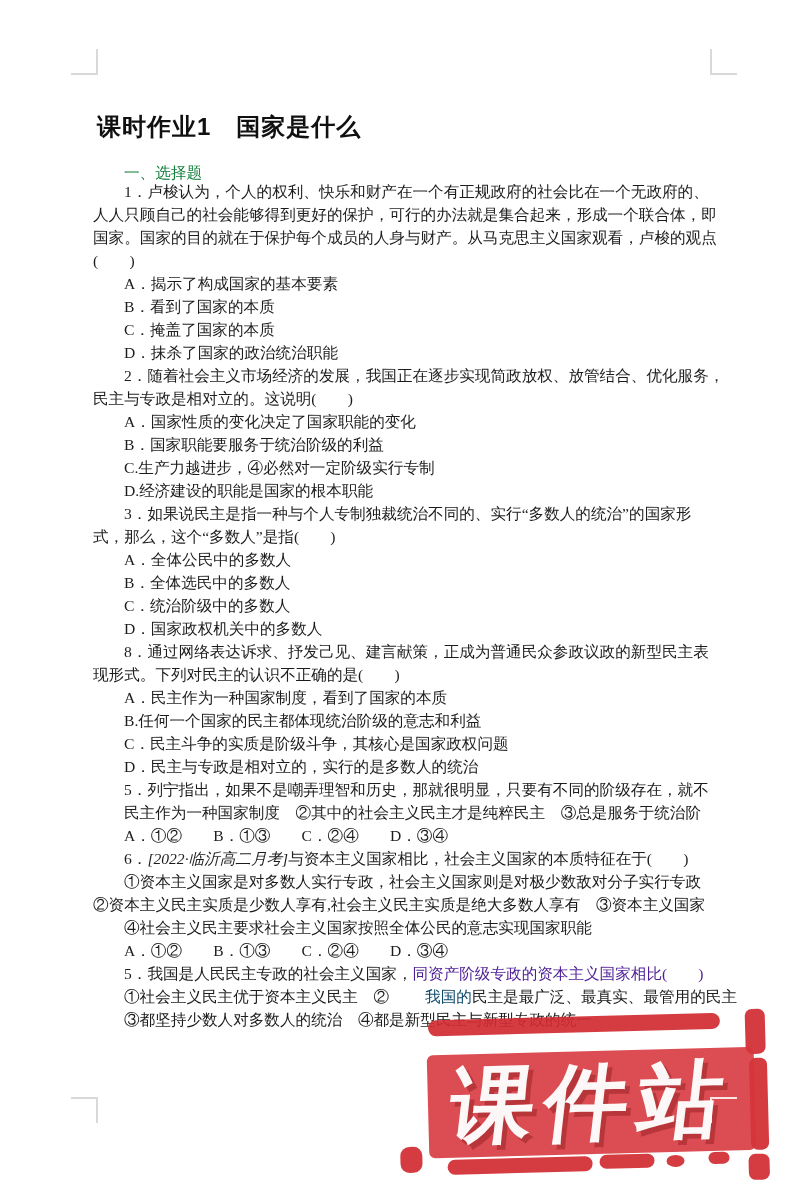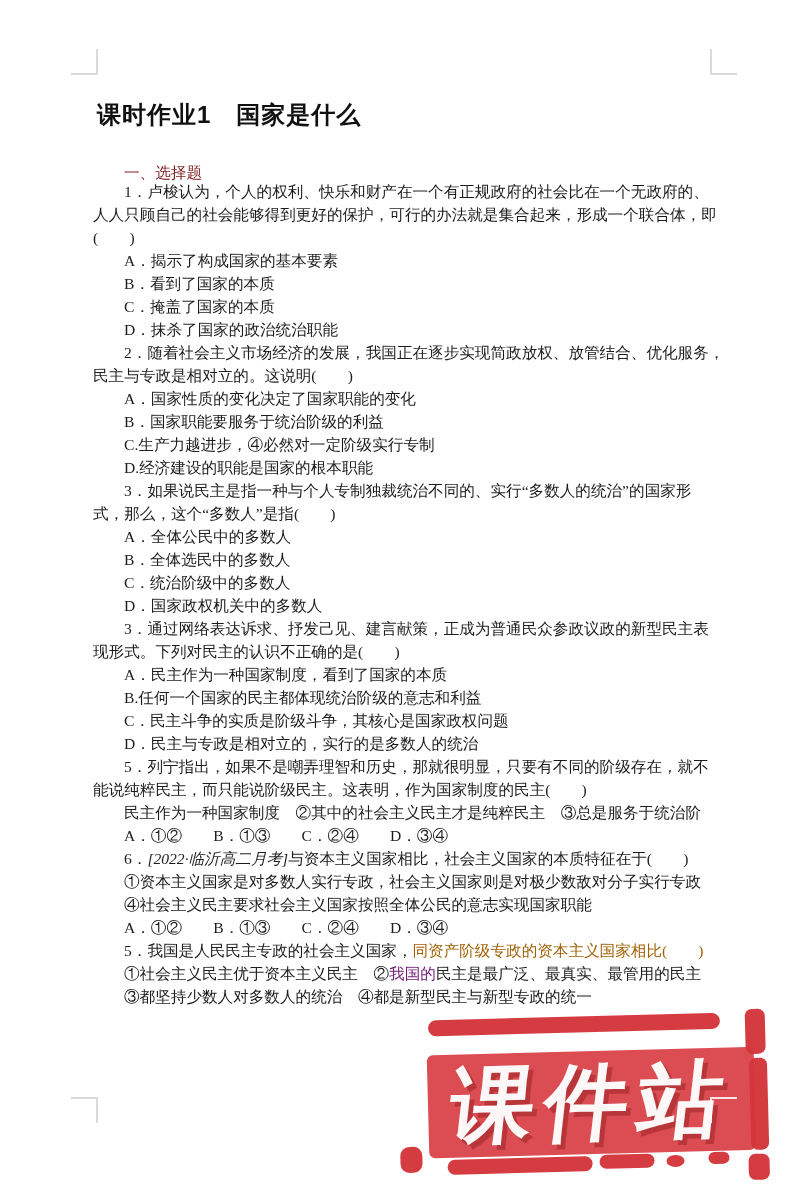--- a/index.html
+++ b/index.html
@@ -10,35 +10,35 @@
     color:#1c1c1c;
   }
   
   .mark{position:absolute;width:25px;height:24px;}
   .mark.tl{left:71px;top:49px;border-right:2px solid #d9d9d9;border-bottom:2px solid #d9d9d9;}
   .mark.tr{left:710px;top:49px;border-left:2px solid #d9d9d9;border-bottom:2px solid #d9d9d9;}
   .mark.bl{left:71px;top:1097px;border-right:2px solid #d9d9d9;border-top:2px solid #d9d9d9;}
   .mark.br{left:710px;top:1097px;border-left:2px solid rgba(255,255,255,.85);border-top:2px solid rgba(255,255,255,.85);z-index:30;}
 
   .page-title{
-    position:absolute;left:97px;top:99px;
+    position:absolute;left:97px;top:111px;
     font-family:"Liberation Sans","DejaVu Sans",sans-serif;
     font-weight:bold;font-size:24px;letter-spacing:1px;color:#101010;
     white-space:pre;
   }
   .section-heading{
     position:absolute;left:124px;top:161px;
-    font-size:15.6px;line-height:23px;white-space:pre;color:#7f1d1d;
+    font-size:15.6px;line-height:23px;white-space:pre;color:#15803d;
   }
   .lines{position:absolute;left:93px;top:180px;z-index:5;}
   .line{height:23px;line-height:23px;font-size:15.6px;white-space:pre;}
   .line.ind{padding-left:31px;}
   .kai{font-style:italic;}
-  .tint{color:#a16207;}
-  .tintd{color:#701a75;}
+  .tint{color:#4c1d95;}
+  .tintd{color:#0c4a6e;margin-left:36px;}
 
   
   .stamp{position:absolute;left:395px;top:1006px;width:402px;height:194px;
     transform:rotate(-1.5deg);z-index:20;}
   .stamp .block{position:absolute;left:33px;top:45px;width:327px;height:103px;
     background:rgba(214,52,58,.88);border-radius:6px;}
   .sdash{position:absolute;background:rgba(209,43,49,.92);border-radius:8px;}
   .sdash.top{left:35px;top:10px;width:292px;height:16px;}
   .sdash.trv{left:352px;top:7px;width:20px;height:45px;border-radius:7px;}
   .sdash.rv{left:355px;top:56px;width:18px;height:92px;border-radius:7px;}
@@ -65,49 +65,50 @@
 <div class="mark tr"></div>
 <div class="mark bl"></div>
 <div class="mark br"></div>
 
 <div class="page-title">课时作业1　国家是什么</div>
 <div class="section-heading">一、选择题</div>
 
 <div class="lines">
     <div class="line ind"><span>1．卢梭认为，个人的权利、快乐和财产在一个有正规政府的社会比在一个无政府的、</span></div>
     <div class="line"><span>人人只顾自己的社会能够得到更好的保护，可行的办法就是集合起来，形成一个联合体，即</span></div>
+    <div class="line"><span>国家。国家的目的就在于保护每个成员的人身与财产。从马克思主义国家观看，卢梭的观点</span></div>
     <div class="line"><span>(　　)</span></div>
     <div class="line ind"><span>A．揭示了构成国家的基本要素</span></div>
     <div class="line ind"><span>B．看到了国家的本质</span></div>
     <div class="line ind"><span>C．掩盖了国家的本质</span></div>
     <div class="line ind"><span>D．抹杀了国家的政治统治职能</span></div>
     <div class="line ind"><span>2．随着社会主义市场经济的发展，我国正在逐步实现简政放权、放管结合、优化服务，</span></div>
     <div class="line"><span>民主与专政是相对立的。这说明(　　)</span></div>
     <div class="line ind"><span>A．国家性质的变化决定了国家职能的变化</span></div>
     <div class="line ind"><span>B．国家职能要服务于统治阶级的利益</span></div>
     <div class="line ind"><span>C.生产力越进步，④必然对一定阶级实行专制</span></div>
     <div class="line ind"><span>D.经济建设的职能是国家的根本职能</span></div>
     <div class="line ind"><span>3．如果说民主是指一种与个人专制独裁统治不同的、实行“多数人的统治”的国家形</span></div>
     <div class="line"><span>式，那么，这个“多数人”是指(　　)</span></div>
     <div class="line ind"><span>A．全体公民中的多数人</span></div>
     <div class="line ind"><span>B．全体选民中的多数人</span></div>
     <div class="line ind"><span>C．统治阶级中的多数人</span></div>
     <div class="line ind"><span>D．国家政权机关中的多数人</span></div>
-    <div class="line ind"><span>3．通过网络表达诉求、抒发己见、建言献策，正成为普通民众参政议政的新型民主表</span></div>
+    <div class="line ind"><span>8．通过网络表达诉求、抒发己见、建言献策，正成为普通民众参政议政的新型民主表</span></div>
     <div class="line"><span>现形式。下列对民主的认识不正确的是(　　)</span></div>
     <div class="line ind"><span>A．民主作为一种国家制度，看到了国家的本质</span></div>
     <div class="line ind"><span>B.任何一个国家的民主都体现统治阶级的意志和利益</span></div>
     <div class="line ind"><span>C．民主斗争的实质是阶级斗争，其核心是国家政权问题</span></div>
     <div class="line ind"><span>D．民主与专政是相对立的，实行的是多数人的统治</span></div>
     <div class="line ind"><span>5．列宁指出，如果不是嘲弄理智和历史，那就很明显，只要有不同的阶级存在，就不</span></div>
-    <div class="line"><span>能说纯粹民主，而只能说阶级民主。这表明，作为国家制度的民主(　　)</span></div>
     <div class="line ind"><span>民主作为一种国家制度　②其中的社会主义民主才是纯粹民主　③总是服务于统治阶</span></div>
     <div class="line ind"><span>A．①②　　B．①③　　C．②④　　D．③④</span></div>
     <div class="line ind"><span>6．</span><span class="kai">[2022·临沂高二月考]</span><span>与资本主义国家相比，社会主义国家的本质特征在于(　　)</span></div>
     <div class="line ind"><span>①资本主义国家是对多数人实行专政，社会主义国家则是对极少数敌对分子实行专政</span></div>
+    <div class="line"><span>②资本主义民主实质是少数人享有,社会主义民主实质是绝大多数人享有　③资本主义国家</span></div>
     <div class="line ind"><span>④社会主义民主要求社会主义国家按照全体公民的意志实现国家职能</span></div>
     <div class="line ind"><span>A．①②　　B．①③　　C．②④　　D．③④</span></div>
     <div class="line ind"><span>5．我国是人民民主专政的社会主义国家，</span><span class="tint">同资产阶级专政的资本主义国家相比(　　)</span></div>
     <div class="line ind"><span>①社会主义民主优于资本主义民主　②</span><span class="tintd">我国的</span><span>民主是最广泛、最真实、最管用的民主</span></div>
     <div class="line ind"><span>③都坚持少数人对多数人的统治　④都是新型民主与新型专政的统一</span></div>
   </div>
 
 <div class="stamp">
   <div class="sdash top"></div>
   <div class="sdash trv"></div>

